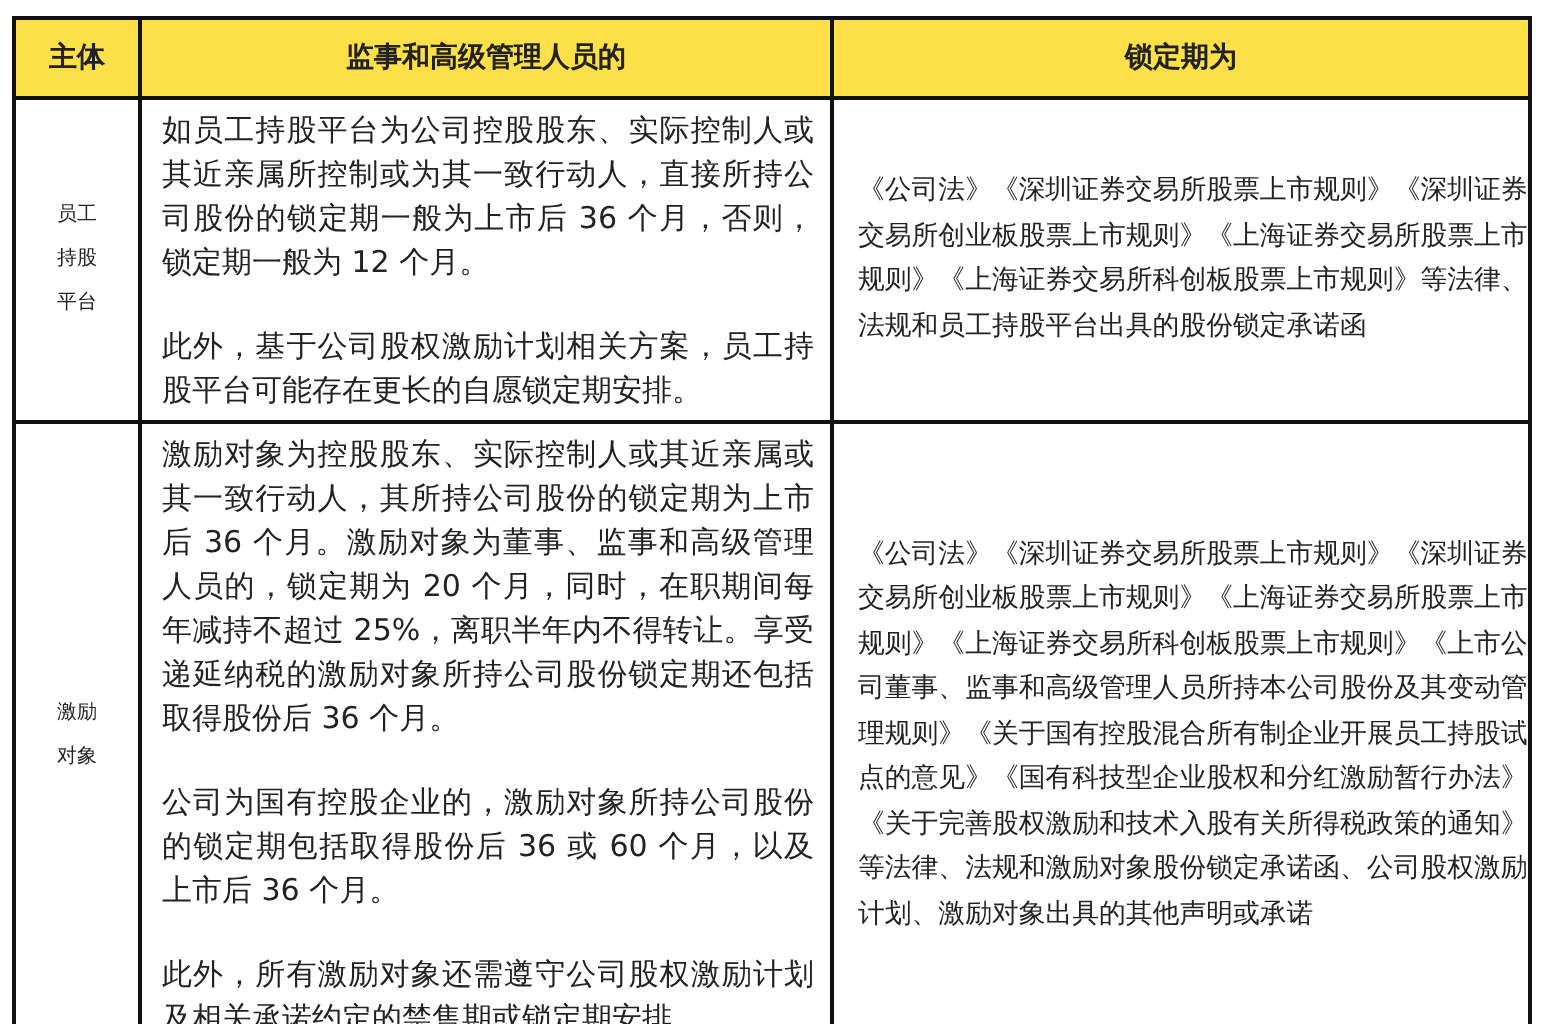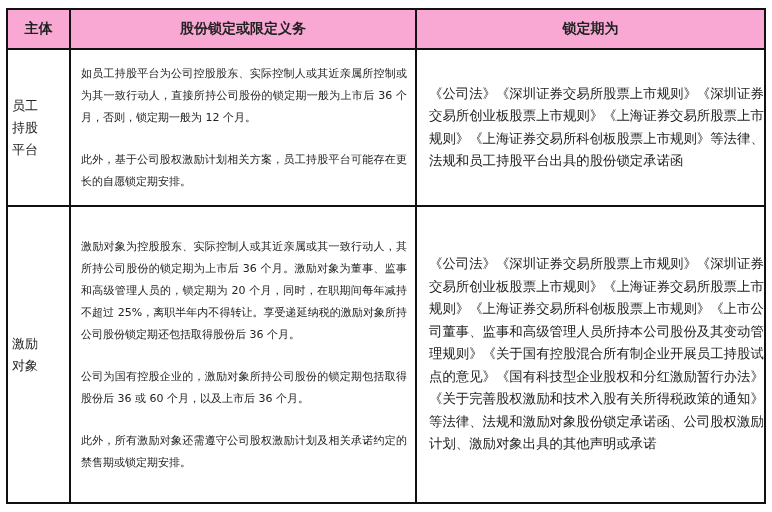--- a/index.html
+++ b/index.html
@@ -1,44 +1,44 @@
 <!DOCTYPE html>
 <html><head>
 <meta charset="utf-8">
 <style>
   html, body { margin:0; padding:0; background:#ffffff; }
   body { width:772px; height:512px; position:relative; overflow:hidden;
          font-family: "DejaVu Sans", "Liberation Sans", sans-serif; color:#222; }
   table { position:absolute; left:6px; top:8px; width:760px; border-collapse:collapse;
           table-layout:fixed; }
   td, th { border:2px solid #111; vertical-align:middle; }
-  th { background:#f9a8d4; height:38px; font-size:14px; font-weight:bold; padding:0; }
+  th { background:#fde047; height:38px; font-size:14px; font-weight:bold; padding:0; }
   .c1 { width:63px; }
   .c2 { width:346px; }
   .c3 { width:349px; }
-  td.subject { font-size:13px; line-height:22px; padding:0 4px; }
-  td.obl { font-size:11px; line-height:22px; padding:4px 8px 4px 10px; text-align:justify; }
+  td.subject { text-align:center; font-size:10px; line-height:22px; padding:0 4px; }
+  td.obl { font-size:15px; line-height:22px; padding:4px 8px 4px 10px; text-align:justify; }
   td.obl p { margin:0; }
   td.obl p + p { margin-top:20px; }
   td.basis { font-size:13.4px; line-height:22.5px; padding:4px 0 4px 12px; }
   .subject span { display:block; }
 </style>
 </head>
 <body>
 
 <table>
   <colgroup>
     <col class="c1">
       <col class="c2">
       <col class="c3">
   </colgroup>
   <thead>
     <tr>
       <th>主体</th>
-      <th>股份锁定或限定义务</th>
+      <th>监事和高级管理人员的</th>
       <th>锁定期为</th>
     </tr>
   </thead>
   <tbody>
     <tr style="height:157px;">
       <td class="subject">
         <span>员工</span>
         <span>持股</span>
         <span>平台</span>
       </td>

